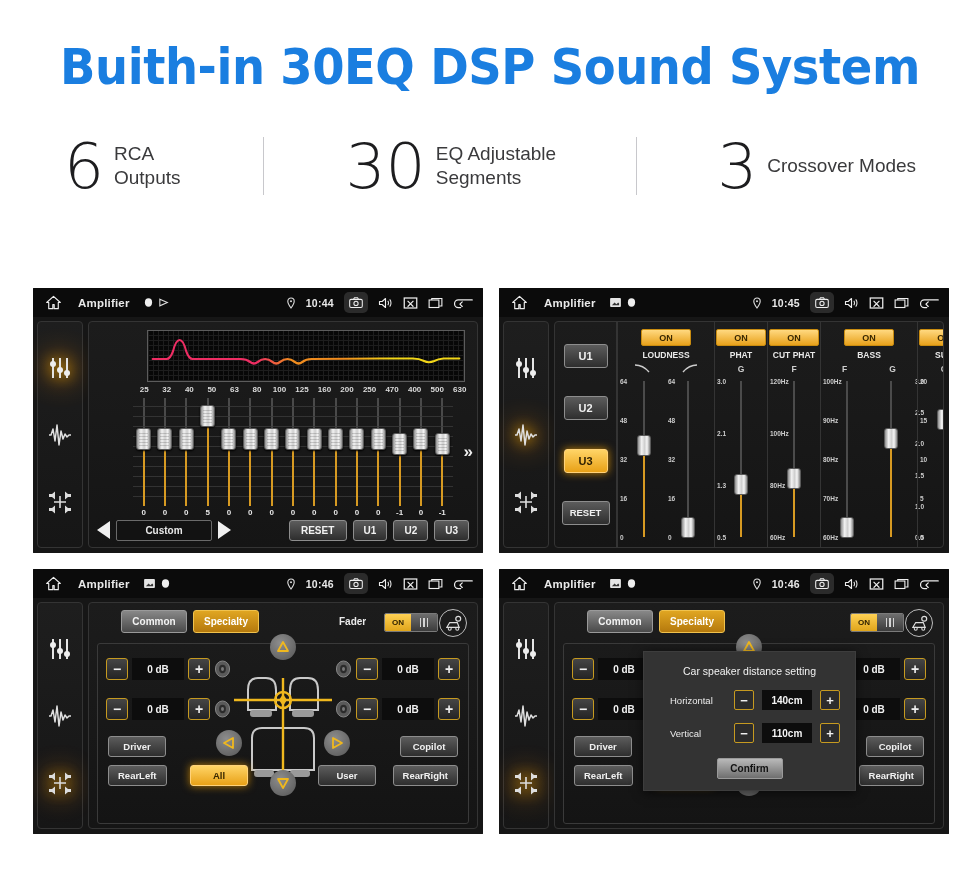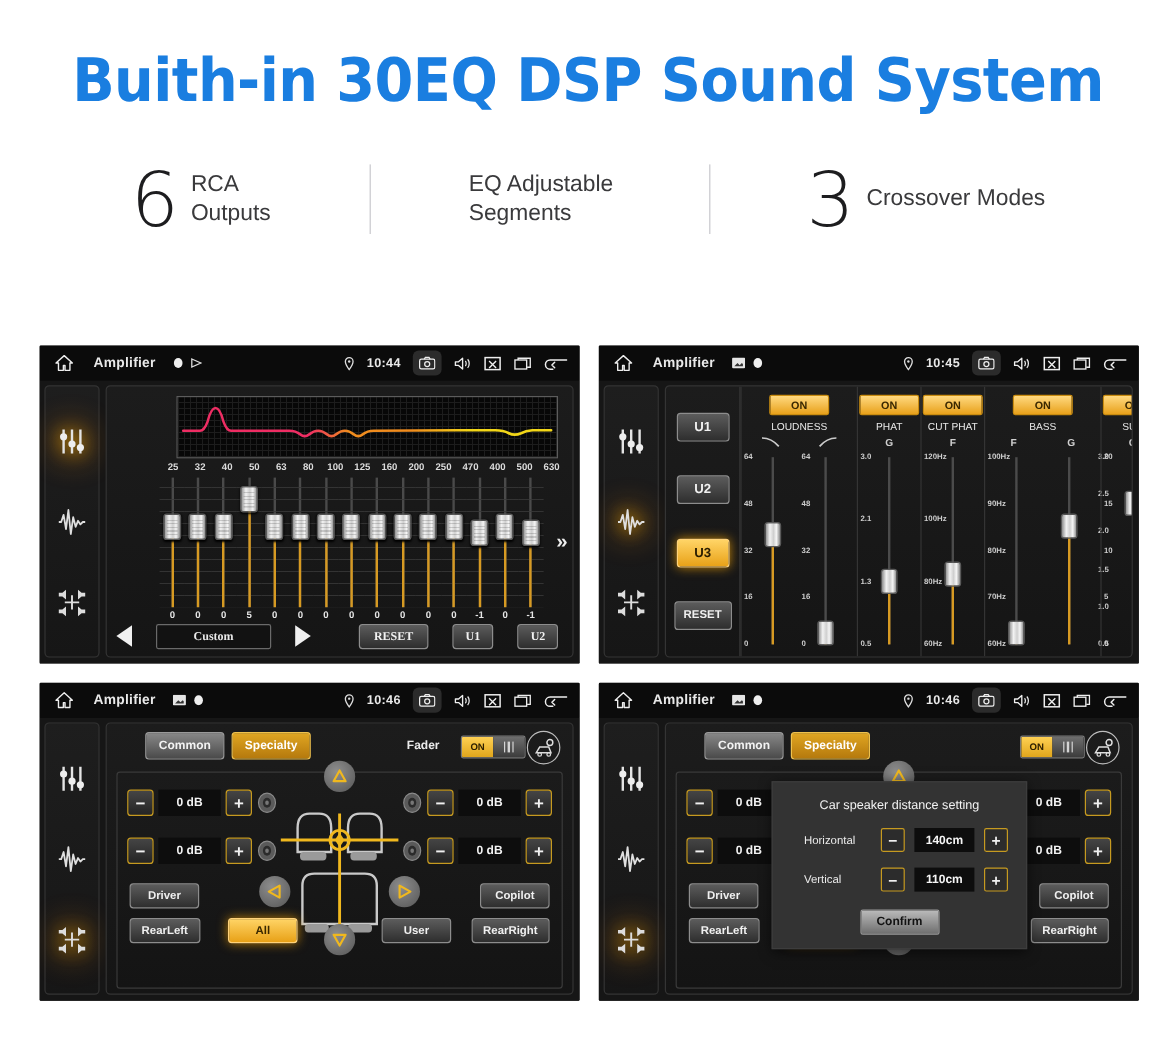--- a/index.html
+++ b/index.html
@@ -165,21 +165,21 @@
     position:absolute; left:44px; right:24px; top:186px;
     display:flex; color:#e6e6e6; font-size:8px; font-weight:bold;
   }
   .valrow span{ flex:1; text-align:center;}
   .chev2{
     position:absolute; right:4px; top:120px;
     color:#eee; font-size:17px; font-weight:bold;
   }
   .btnrow{
     position:absolute; left:8px; right:8px; bottom:6px; height:22px;
-    display:flex; align-items:center; gap:20px;font-family:Liberation Serif, serif;
+    display:flex; align-items:center; gap:6px;
   }
   .tri{ width:0;height:0;}
   .tri-l{ border-top:9px solid transparent;border-bottom:9px solid transparent;border-right:13px solid #f0f0f0;}
   .tri-r{ border-top:9px solid transparent;border-bottom:9px solid transparent;border-left:13px solid #f0f0f0;}
   .presetbox{
     flex:0 0 96px; height:21px; border:1px solid #6a6a6a; border-radius:2px;
     background:#121212; color:#e8e8e8; font-size:10px; font-weight:bold;
     display:flex; align-items:center; justify-content:center;
   }
   .dbtn{
@@ -217,21 +217,21 @@
     display:flex; flex-direction:column; align-items:center; padding-top:7px;
     position:relative;
   }
   .onbtn{
     width:50px;height:17px;border-radius:2px;
     background:linear-gradient(180deg,#ffd980,#e8a11b);
     border:1px solid #c98c10;
     color:#3a2800; font-size:9px; font-weight:bold;
     display:flex;align-items:center;justify-content:center;
   }
-  .collabel{ color:#e8e8e8; font-size:8.5px; font-weight:normal; margin-top:4px;}
+  .collabel{ color:#e8e8e8; font-size:8.5px; font-weight:bold; margin-top:4px;}
   .gfrow{ display:flex; width:100%; justify-content:space-around; margin-top:4px; height:11px;}
   .gf{ color:#cfcfcf; font-size:8.5px; font-weight:bold;}
   .vsliders{ flex:1; width:100%; display:flex; justify-content:space-around; padding:2px 4px 6px;}
   .vs{ position:relative; width:44px;}
   .vs-line{
     position:absolute; left:50%; margin-left:-1px; top:4px; bottom:4px; width:2px;
     background:#4b4b4b;
   }
   .vs-fill{ position:absolute; left:50%; margin-left:-1px; bottom:4px; width:2px; background:#d79a22;}
   .vs-knob{
@@ -373,20 +373,21 @@
     <div class="stat-num">6</div>
     <div class="stat-txt">
       <div>RCA</div>
       <div>Outputs</div>
     </div>
   </div>
   <div class="sp1"></div>
   <div class="stat-div"></div>
   <div class="sp1"></div>
   <div class="stat">
+    <div class="stat-num">30</div>
     <div class="stat-txt">
       <div>EQ Adjustable</div>
       <div>Segments</div>
     </div>
   </div>
   <div class="sp2"></div>
   <div class="stat-div"></div>
   <div class="sp2"></div>
   <div class="stat">
     <div class="stat-num">3</div>

